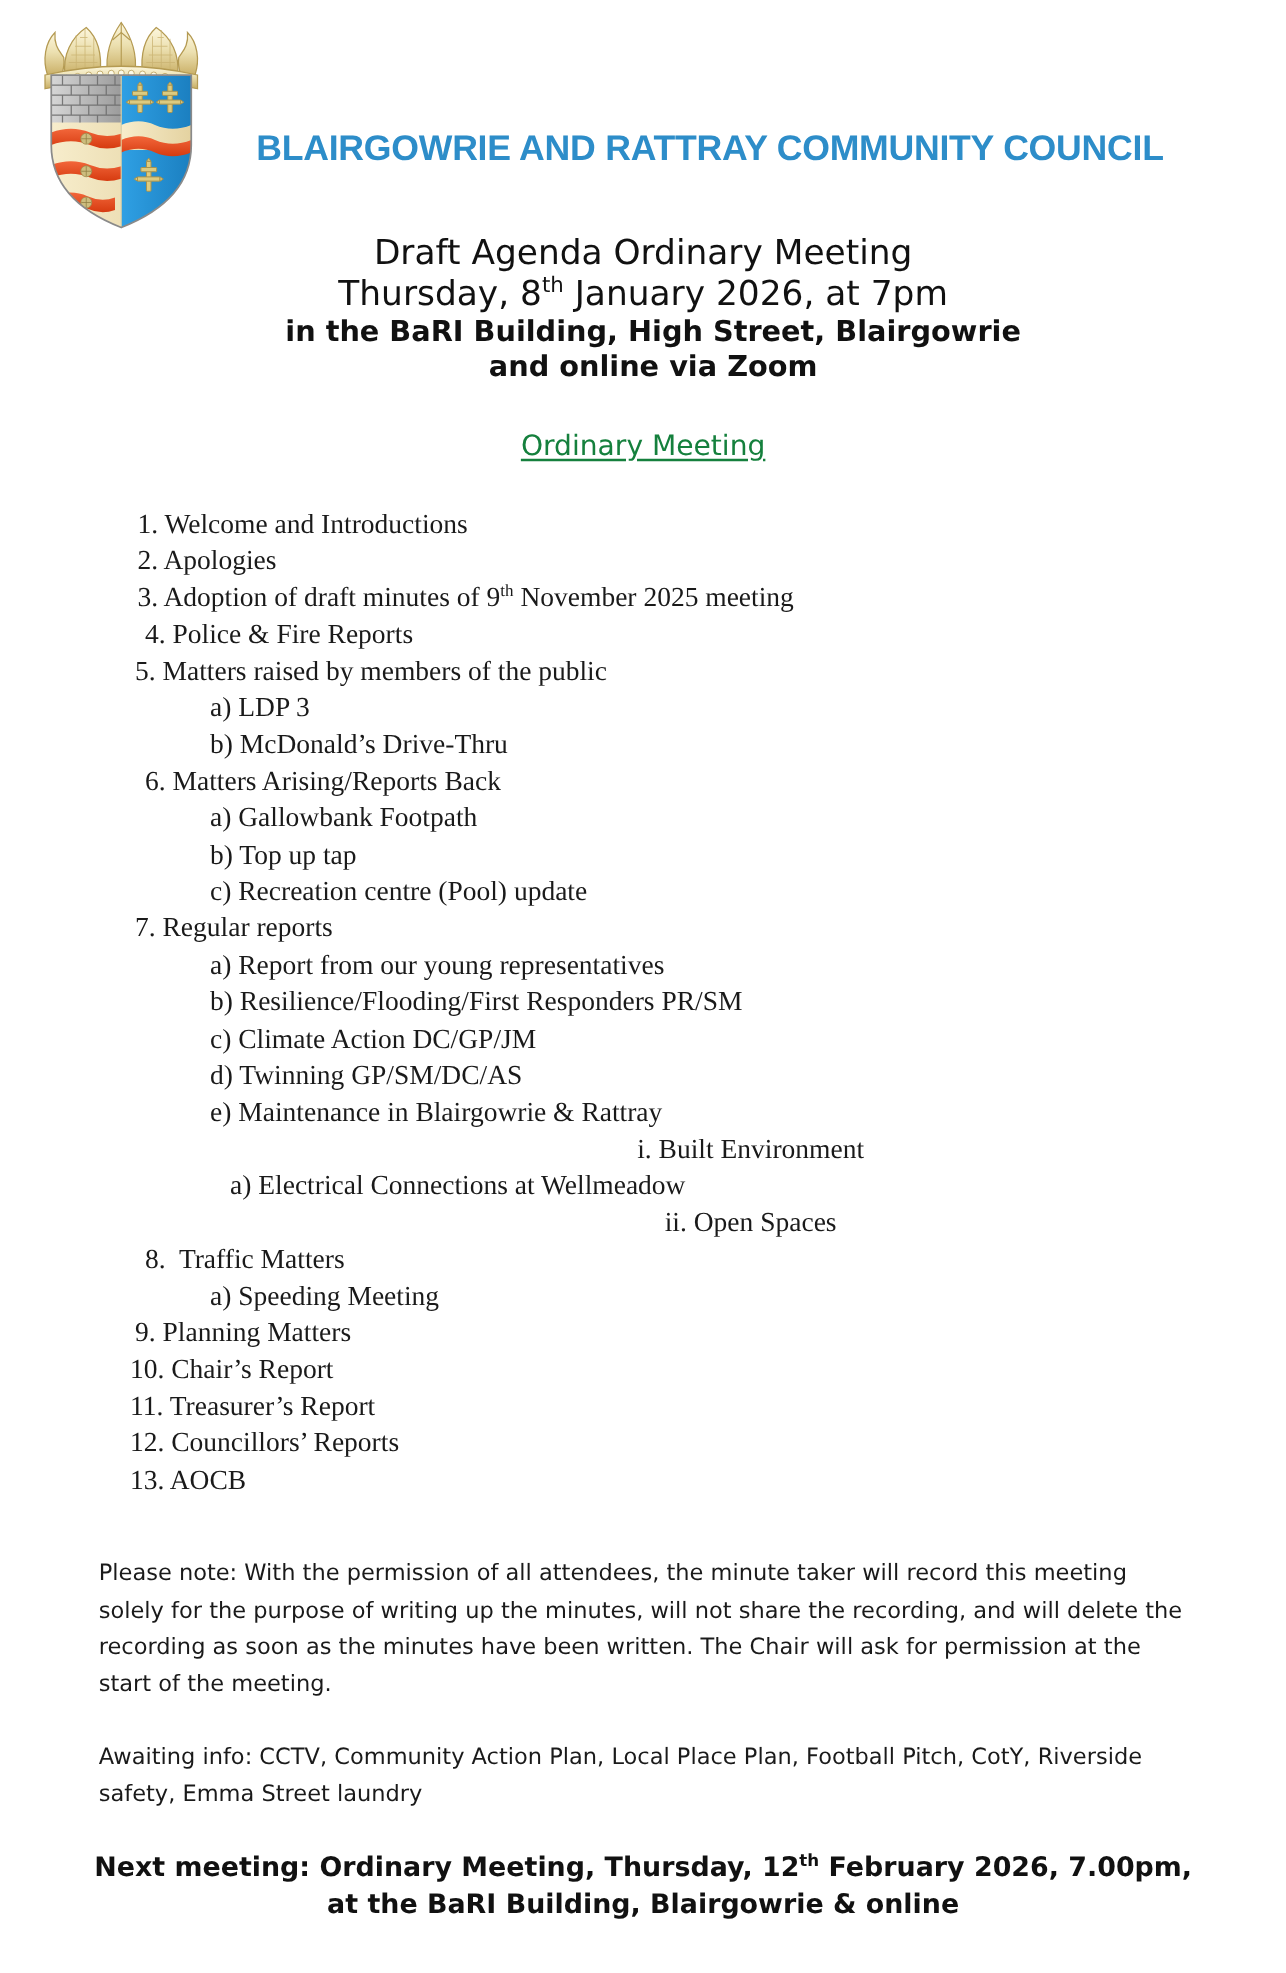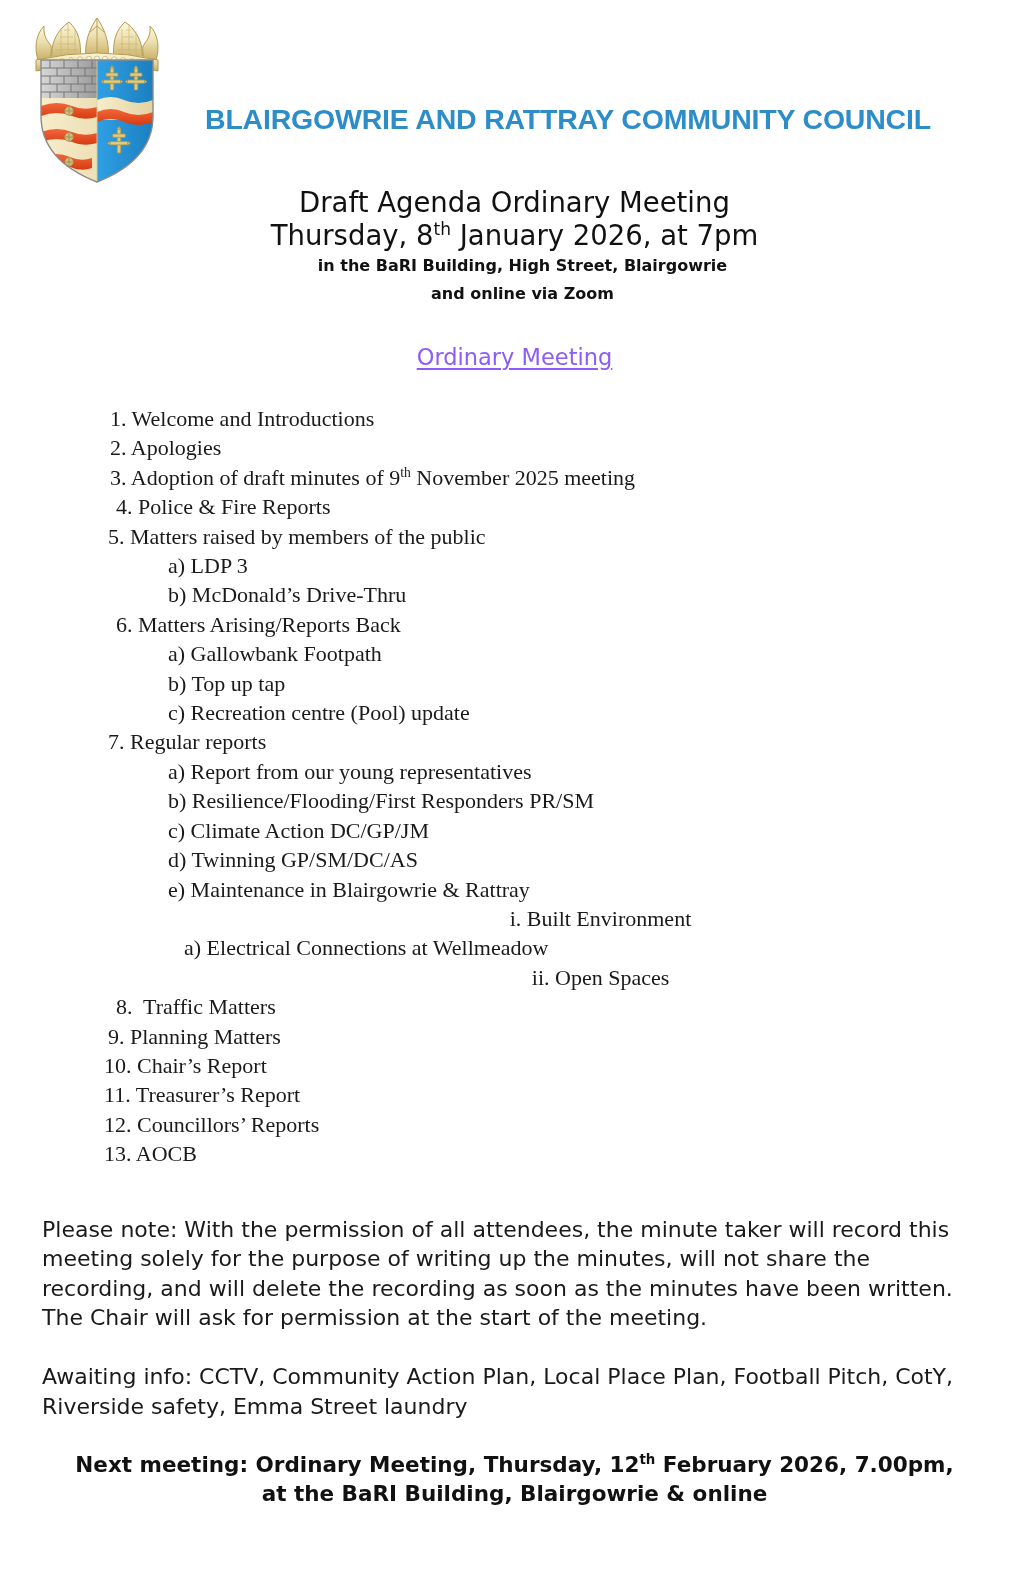--- a/index.html
+++ b/index.html
@@ -50,37 +50,37 @@
     padding: 0;
   }
   .subhead .line1,
   .subhead .line2 {
     font-size: 27.5px;
     line-height: 33px;
     color: #111;
   }
   .subhead .line3,
   .subhead .line4 {
-    font-size: 16px;
+    font-size: 23px;
     font-weight: bold;
     line-height: 28px;
     color: #111;
     padding-left: 16px;
   }
   sup {
     font-size: 0.62em;
     vertical-align: super;
     line-height: 0;
   }
 
   .section-title {
     text-align: center;
     font-size: 22.5px;
     margin-top: 36px;
-    color: #8b5cf6;
+    color: #15803d;
   }
   .section-title span {
     text-decoration: underline;
     text-underline-offset: 3px;
   }
 
   
   .agenda {
     margin-top: 34px;
     font-size: 22px;
@@ -97,22 +97,22 @@
   .lvl-num-a { padding-left: 104px; }
   .lvl-num-b { padding-left: 116px; }
   .lvl-num-c { padding-left: 108px; }
   .lvl-alpha { padding-left: 168px; }
   .lvl-roman { padding-left: 172px; text-align: center; }
   .lvl-deep  { padding-left: 184px; }
 
   
   .note-block {
     margin-top: 46px;
-    padding: 0 72px 0 42px;
-    font-size: 22px;
+    padding: 0 72px 0 79px;
+    font-size: 18px;
     line-height: 29.6px;
     color: #1a1a1a;
   }
   .note-block p {
     margin: 0 0 29px 0;
   }
 
   .footer-note {
     margin-top: 10px;
     text-align: center;
@@ -304,20 +304,21 @@
     <div class="row lvl-num-c"><span>7. Regular reports</span></div>
     <div class="row lvl-alpha"><span>a) Report from our young representatives</span></div>
     <div class="row lvl-alpha"><span>b) Resilience/Flooding/First Responders PR/SM</span></div>
     <div class="row lvl-alpha"><span>c) Climate Action DC/GP/JM</span></div>
     <div class="row lvl-alpha"><span>d) Twinning GP/SM/DC/AS</span></div>
     <div class="row lvl-alpha"><span>e) Maintenance in Blairgowrie &amp; Rattray</span></div>
     <div class="row lvl-roman"><span>i. Built Environment</span></div>
     <div class="row lvl-deep"><span>a) Electrical Connections at Wellmeadow</span></div>
     <div class="row lvl-roman"><span>ii. Open Spaces</span></div>
     <div class="row lvl-num-b"><span>8.  Traffic Matters</span></div>
+    <div class="row lvl-alpha"><span>a) Speeding Meeting</span></div>
     <div class="row lvl-num-c"><span>9. Planning Matters</span></div>
     <div class="row lvl-num-a"><span>10. Chair’s Report</span></div>
     <div class="row lvl-num-a"><span>11. Treasurer’s Report</span></div>
     <div class="row lvl-num-a"><span>12. Councillors’ Reports</span></div>
     <div class="row lvl-num-a"><span>13. AOCB</span></div>
   </div>
 
 <div class="note-block">
   <p>Please note: With the permission of all attendees, the minute taker will record this meeting solely for the purpose of writing up the minutes, will not share the recording, and will delete the recording as soon as the minutes have been written.  The Chair will ask for permission at the start of the meeting.</p>
   <p>Awaiting info: CCTV, Community Action Plan, Local Place Plan, Football Pitch, CotY, Riverside safety, Emma Street laundry</p>

